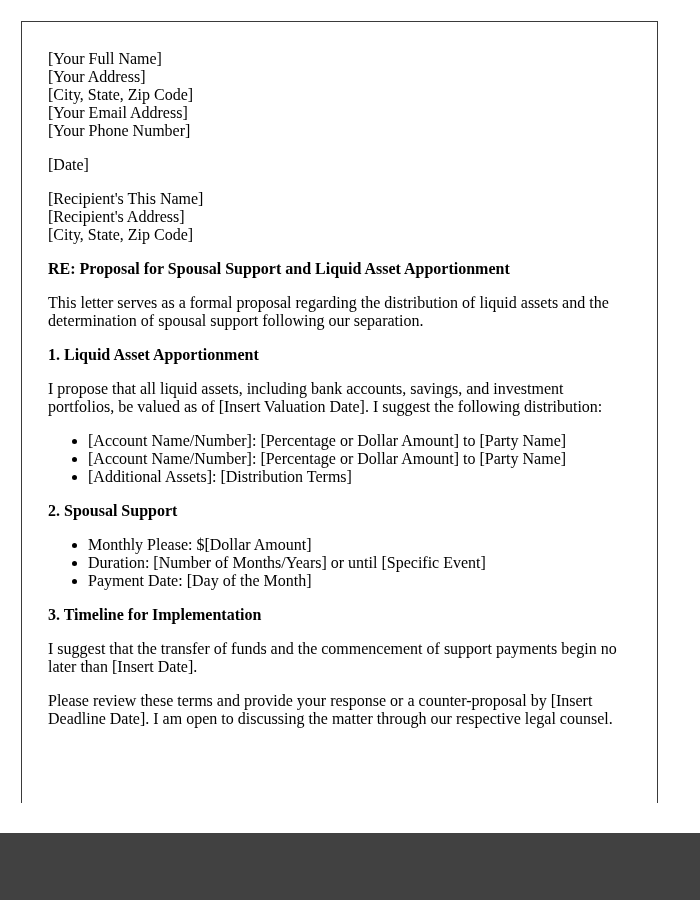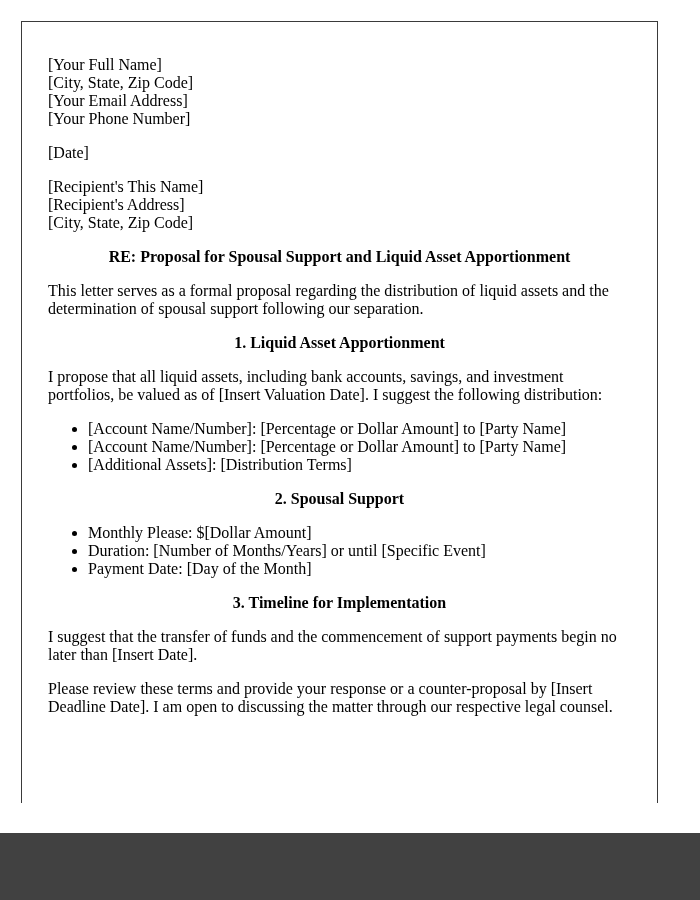--- a/index.html
+++ b/index.html
@@ -20,29 +20,28 @@
     height: 803px;
     overflow: hidden;
     background: #ffffff;
   }
   .letter-box {
     box-sizing: border-box;
     margin: 21px 42px 0 21px;
     width: 637px;
     min-height: 840px;
     border: 1px solid #3a3a3a;
-    padding: 18px 26px;
+    padding: 12px 26px;
     background: #ffffff;
   }
   .para {
     margin: 16px 0;
   }
   .bold {
     font-weight: bold;
-    text-align: center;
   }
   ul.bullets {
     margin: 16px 0;
     padding-left: 40px;
     list-style-type: disc;
   }
   ul.bullets li {
     line-height: 18px;
   }
   .below-page-gap {
@@ -55,20 +54,21 @@
   }
 </style>
 </head>
 <body>
 
 <div class="page-clip">
   <div class="letter-box">
 
     <div class="para">
       <div>[Your Full Name]</div>
+      <div>[Your Address]</div>
       <div>[City, State, Zip Code]</div>
       <div>[Your Email Address]</div>
       <div>[Your Phone Number]</div>
     </div>
 
     <div class="para">[Date]</div>
 
     <div class="para">
       <div>[Recipient's This Name]</div>
       <div>[Recipient's Address]</div>

